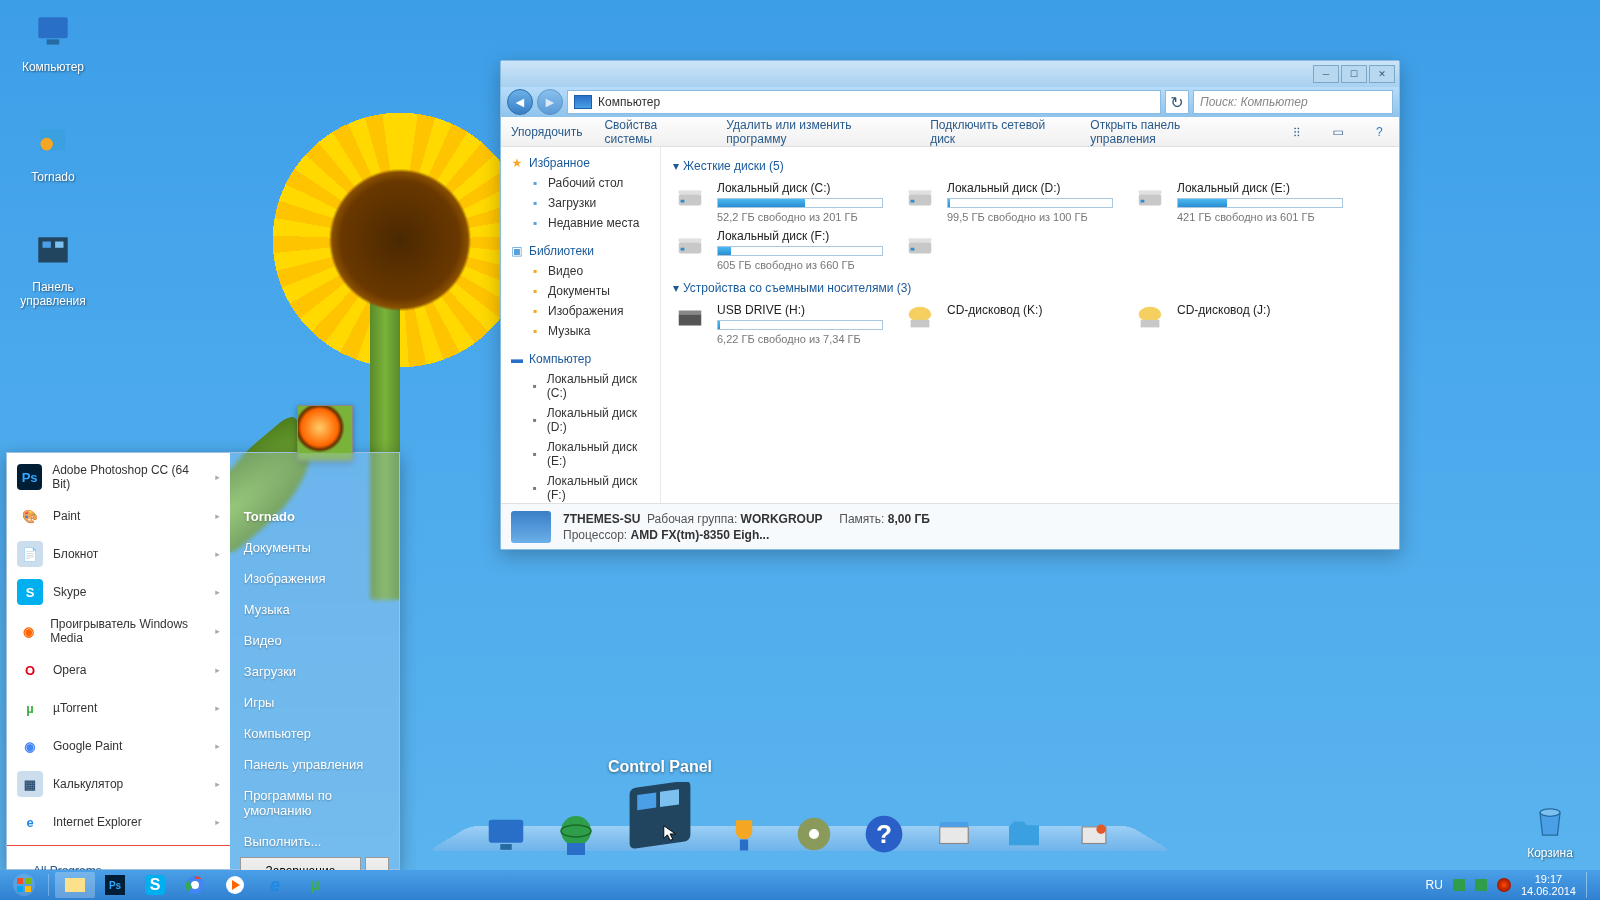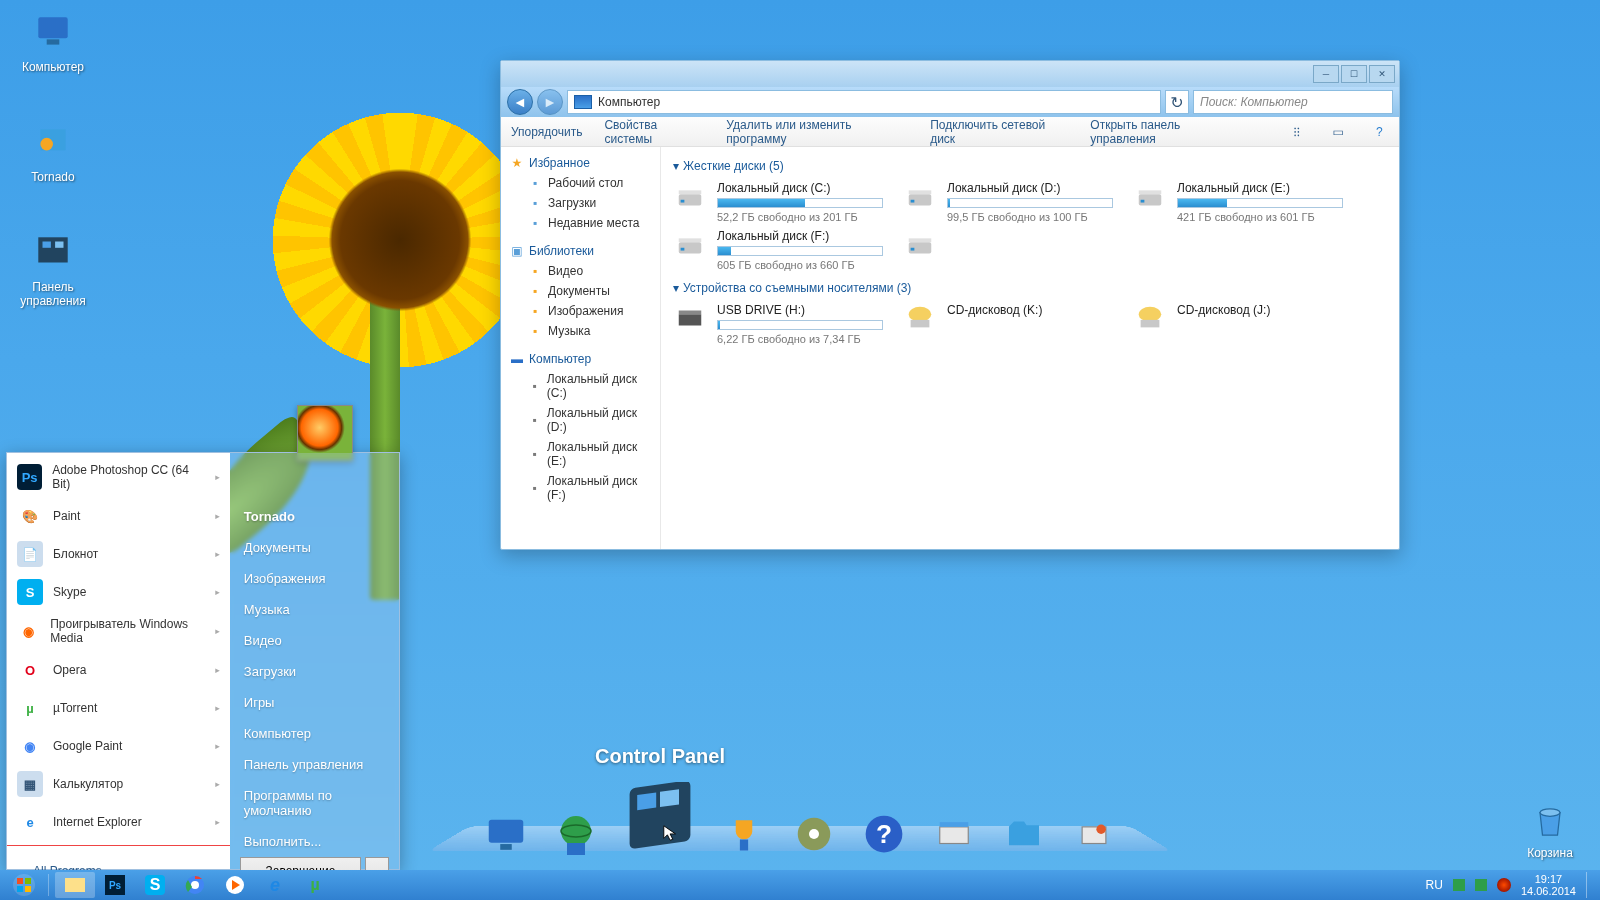--- a/index.html
+++ b/index.html
@@ -60,21 +60,21 @@
 .sm-ritem { padding:8px 4px; color:#fff; text-shadow:0 1px 2px rgba(0,0,0,.3);}
 .sm-ritem.b{font-weight:600;}
 .sm-shutdown { margin-top:auto; display:flex; gap:4px;}
 .sm-shutdown button { flex:1; background:linear-gradient(#f0f0f0,#d8d8d8); border:1px solid #999; font-size:12px; padding:6px 4px;}
 .sm-shutdown .arr{flex:0 0 24px;}
 
 .dock { position:absolute; bottom:40px; left:50%; transform:translateX(-50%); width:660px; height:80px; display:flex; align-items:flex-end; justify-content:center; gap:18px;}
 .dockshelf{position:absolute;bottom:0;left:-20px;right:-20px;height:44px;background:linear-gradient(rgba(200,225,250,.6),rgba(140,180,230,.4));transform:perspective(300px) rotateX(55deg);border-radius:8px;}
 .dockitem { width:52px; height:52px; position:relative; display:flex; align-items:center; justify-content:center;}
 .dockitem.big{width:80px;height:80px;}
-.docklabel{position:absolute;bottom:92px;left:50%;transform:translateX(-50%);color:#fff;font-weight:600;font-size:20px;text-shadow:0 1px 3px rgba(0,0,0,.5);white-space:nowrap;}
+.docklabel{position:absolute;bottom:84px;left:50%;transform:translateX(-50%);color:#fff;font-weight:600;font-size:16px;text-shadow:0 1px 3px rgba(0,0,0,.5);white-space:nowrap;}
 
 .taskbar { position:absolute; bottom:0; left:0; right:0; height:30px; background:linear-gradient(#4aa0e8,#3080d0); display:flex; align-items:center; padding:0 6px; }
 .startbtn { width:36px; height:26px; display:flex; align-items:center; justify-content:center;}
 .tbsep{width:1px;height:22px;background:rgba(255,255,255,.3);margin:0 6px;}
 .tbitem{width:40px;height:26px;display:flex;align-items:center;justify-content:center;border-radius:2px;}
 .tbitem.active{background:rgba(255,255,255,.25);}
 .tbtray{margin-left:auto;display:flex;align-items:center;gap:10px;color:#fff;font-size:12px;}
 .tclock{text-align:center;line-height:1.1;font-size:11px;}
 .recbin{position:absolute;right:10px;bottom:40px;width:80px;text-align:center;color:#fff;font-size:12px;text-shadow:1px 1px 2px rgba(0,0,0,.5);}
 
@@ -333,20 +333,30 @@
                 <rect x="6" y="18" width="20" height="8" fill="#c8c8c8"></rect>
               </svg>
             </div>
             <div class="dinfo">
               <div class="dname">CD-дисковод (J:)</div>
             </div>
           </div>
         </div>
     </div>
   </div>
+  <div class="details">
+    <div class="pc"></div>
+    <div>
+      <div><b>7THEMES-SU</b>
+        &nbsp;<span>Рабочая группа:</span> <b>WORKGROUP</b>
+        &nbsp;&nbsp;&nbsp;&nbsp;<span>Память:</span> <b>8,00 ГБ</b>
+      </div>
+      <div style="margin-top:2px"><span>Процессор:</span> <b>AMD FX(tm)-8350 Eigh...</b></div>
+    </div>
+  </div>
 </div>
 
 <div class="startmenu">
   <div class="sm-userpic"></div>
   <div class="sm-left">
     <div class="sm-apps" id="smapps">
         <div class="sm-app">
           <div class="ai" style="background:#001e36;color:#31a8ff;font-weight:bold;font-size:13px">Ps</div>
           <span>Adobe Photoshop CC (64 Bit)</span>
           <span class="pin">▸</span>

